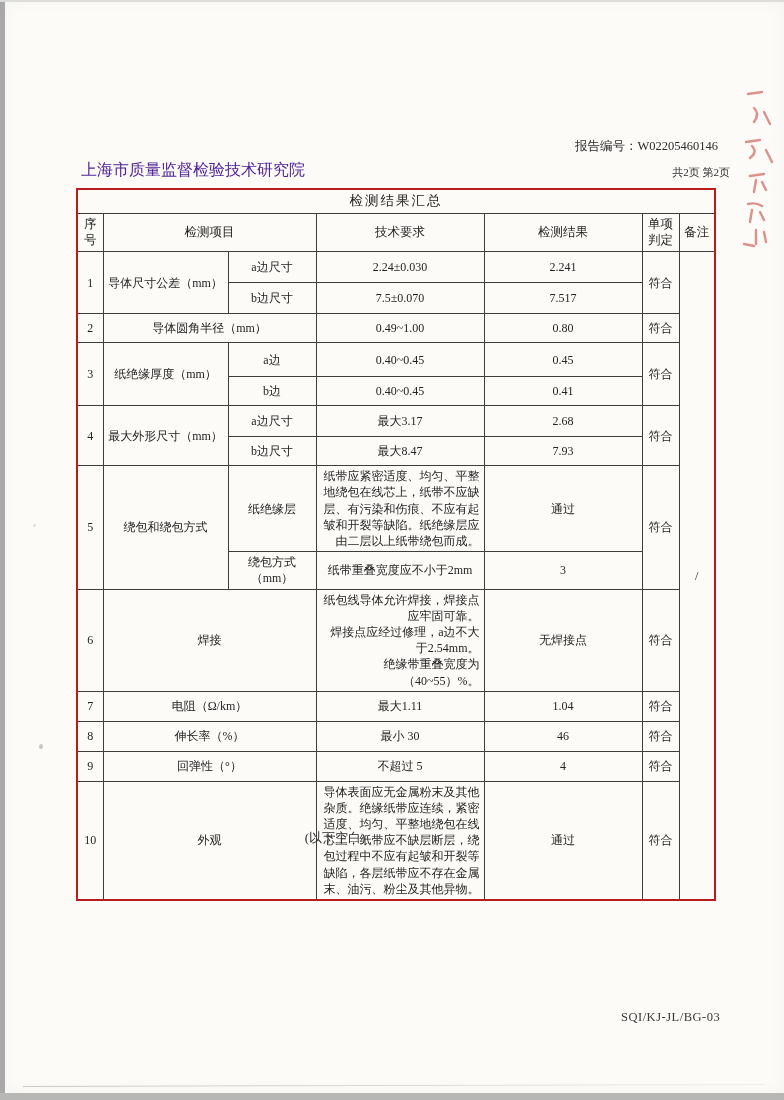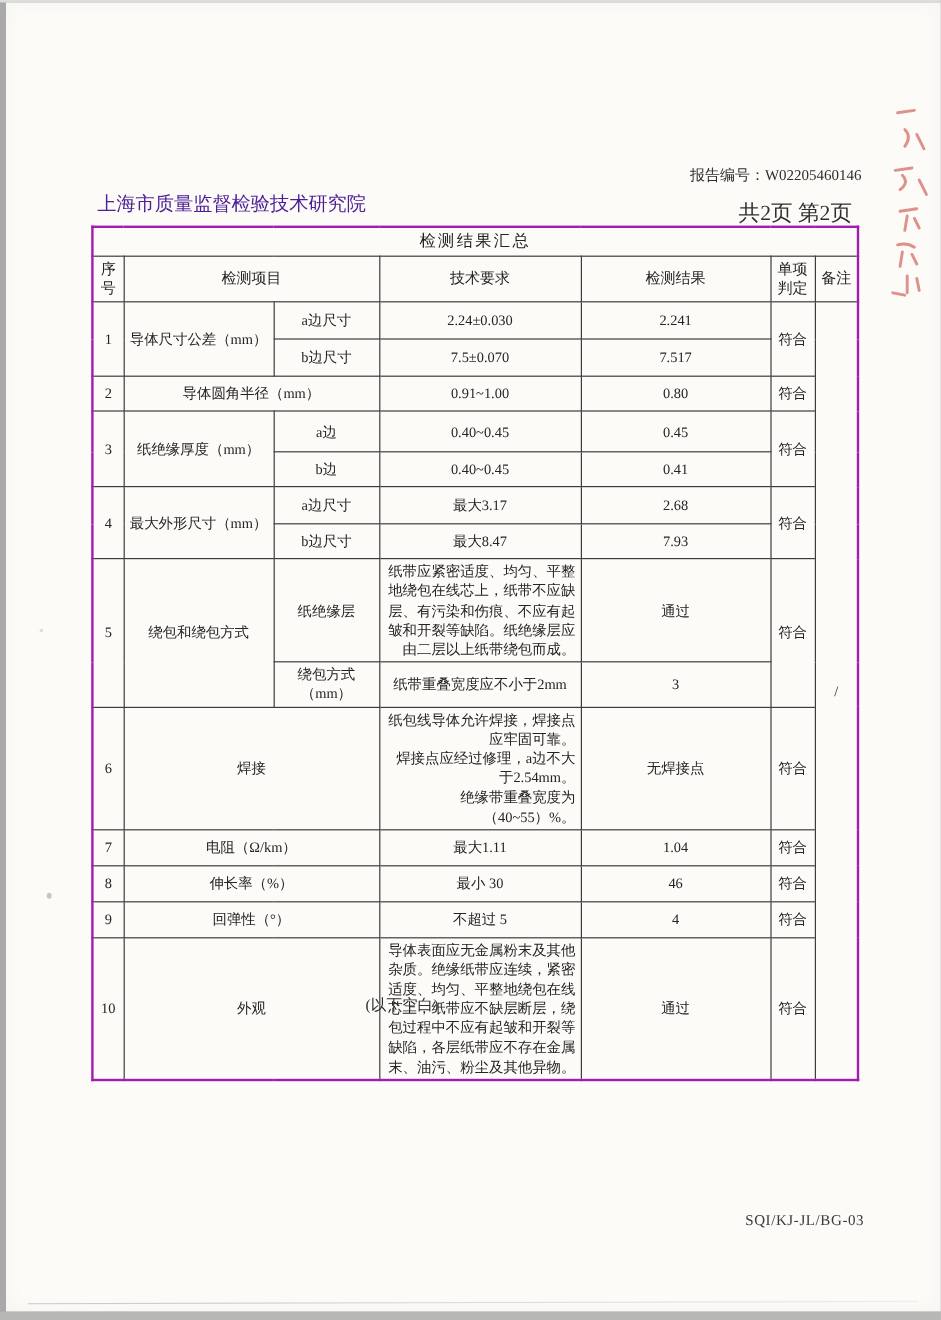--- a/index.html
+++ b/index.html
@@ -27,38 +27,38 @@
   }
   .report-no {
     position:absolute; top:136px; right:66px;
     font-size:12.5px; color:#2e2e2e;
   }
   .org-name {
     position:absolute; top:158px; left:76px;
     font-size:16px; color:#4c1d95;
   }
   .pagination {
-    position:absolute; top:163px; right:74px;
-    font-size:18px; color:#2e2e2e;
+    position:absolute; top:163px; right:54px;
+    font-size:11px; color:#2e2e2e;
   }
 
   table.results {
     position:absolute; left:71px; top:186px;
     width:638px; table-layout:fixed;
     border-collapse:collapse;
     font-size:12px; color:#242424;
   }
   table.results td, table.results th {
     border:1px solid #3d3d3d;
     padding:2px 4px;
     vertical-align:middle;
     font-weight:normal;
     line-height:1.35;
   }
-  table.results { border:2px solid #a21caf; }
+  table.results { border:2px solid #b91c1c; }
   .tbl-title { text-align:center; font-weight:bold; font-size:13.5px; letter-spacing:2px; }
   th.hd { text-align:center; font-weight:bold; font-size:12.5px; }
   td.c { text-align:center; }
   td.l { text-align:center; padding-left:8px; }
   td.longtext { text-align:right; padding:4px 6px; line-height:1.38; }
   .pre { white-space:pre-line; }
 
   .blank-note {
     position:absolute; left:71px; top:827px; width:518px;
     text-align:center; font-size:13px; color:#2b2b2b;
@@ -123,21 +123,21 @@
     </tr>
     <tr style="height:31px">
       <td class="l">b边尺寸</td>
       <td class="l">7.5±0.070</td>
       <td class="c">7.517</td>
     </tr>
 
     <tr style="height:29px">
       <td class="c">2</td>
       <td colspan="2" class="l">导体圆角半径（mm）</td>
-      <td class="l">0.91~1.00</td>
+      <td class="l">0.49~1.00</td>
       <td class="c">0.80</td>
       <td class="c">符合</td>
     </tr>
 
     <tr style="height:34px">
       <td rowspan="2" class="c">3</td>
       <td rowspan="2" class="l">纸绝缘厚度（mm）</td>
       <td class="l">a边</td>
       <td class="l">0.40~0.45</td>
       <td class="c">0.45</td>

